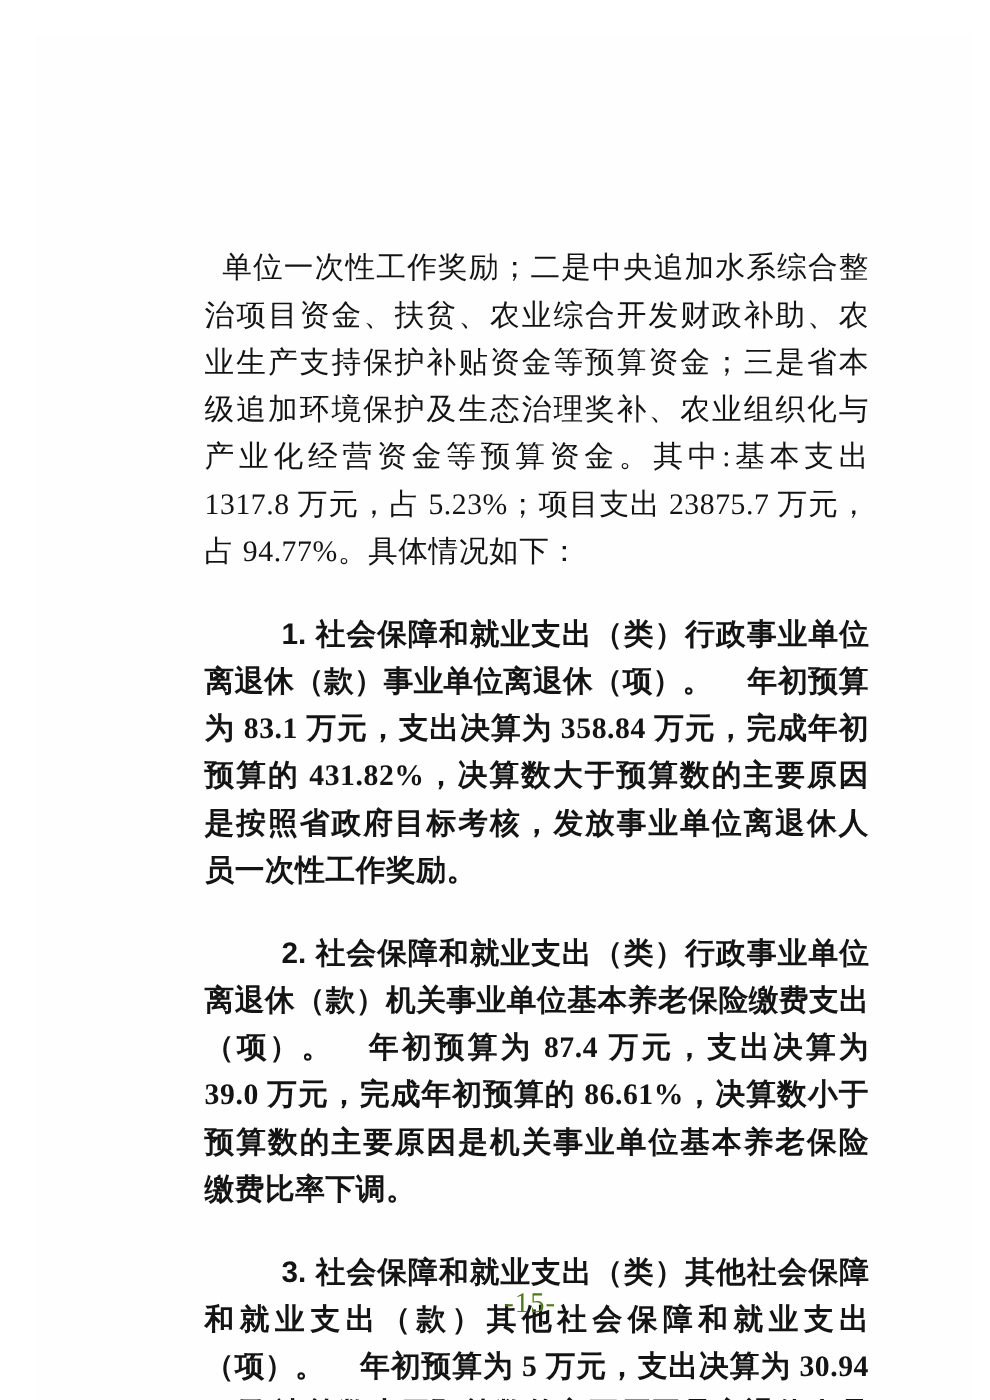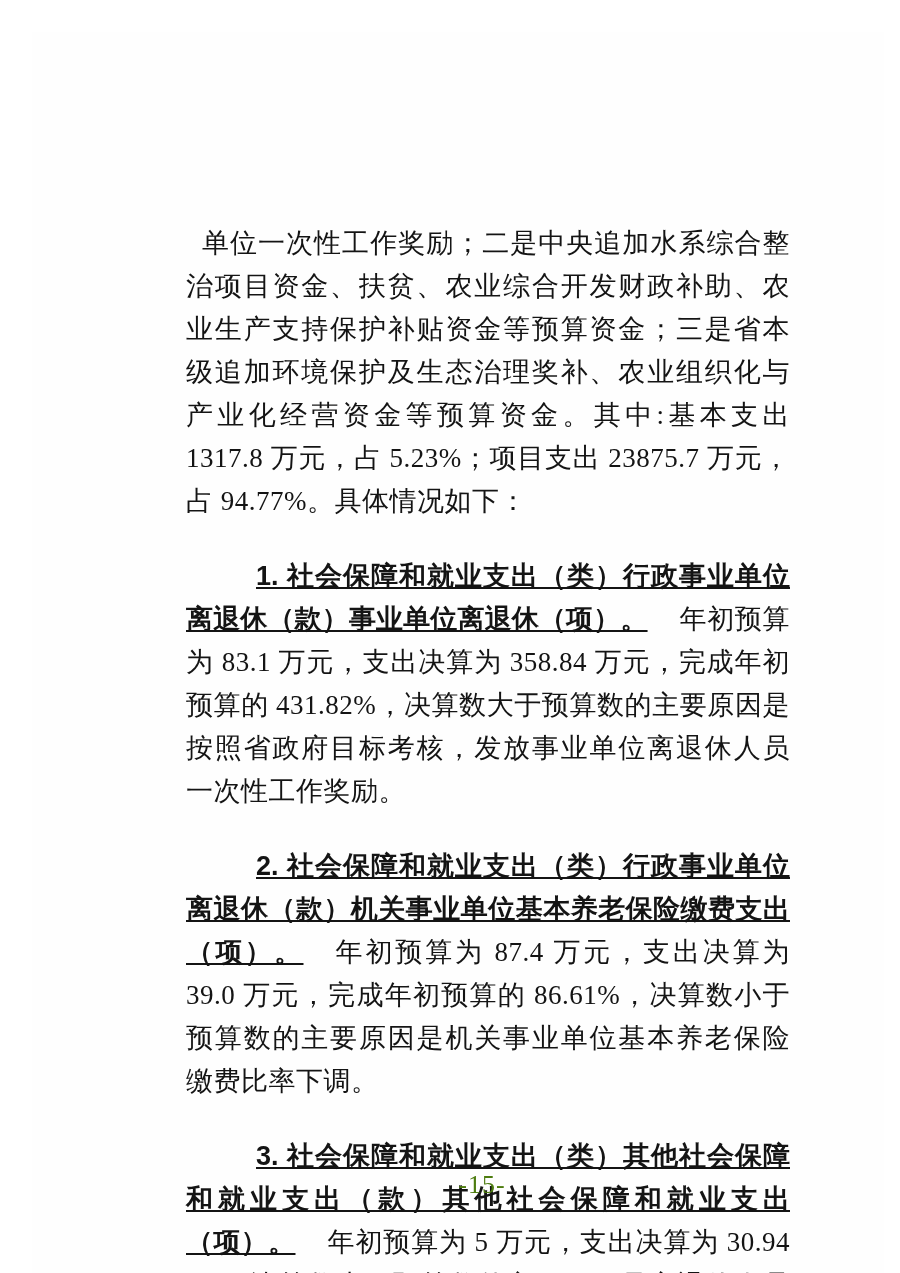--- a/index.html
+++ b/index.html
@@ -22,23 +22,22 @@
     line-height: 43px;
     text-align: justify;
     letter-spacing: 0.5px;
   }
   .para-intro { text-indent: 0; }
   .para-item { text-indent: 54px; }
   .item-heading {
     font-weight: 700;
     font-family: "Liberation Sans", "DejaVu Sans", sans-serif;
     letter-spacing: 0px;
-    text-decoration: underline;
   }
-  .item-body { font-weight: 400; }
+  .item-body { font-weight: 700; }
   .page-footer {
     position: absolute;
     left: 0;
     top: 1122px;
     width: 100%;
     text-align: center;
     font-size: 26px;
     letter-spacing: 1px;
     color: #4d7c0f;
     font-family: "Liberation Serif", "DejaVu Serif", serif;

